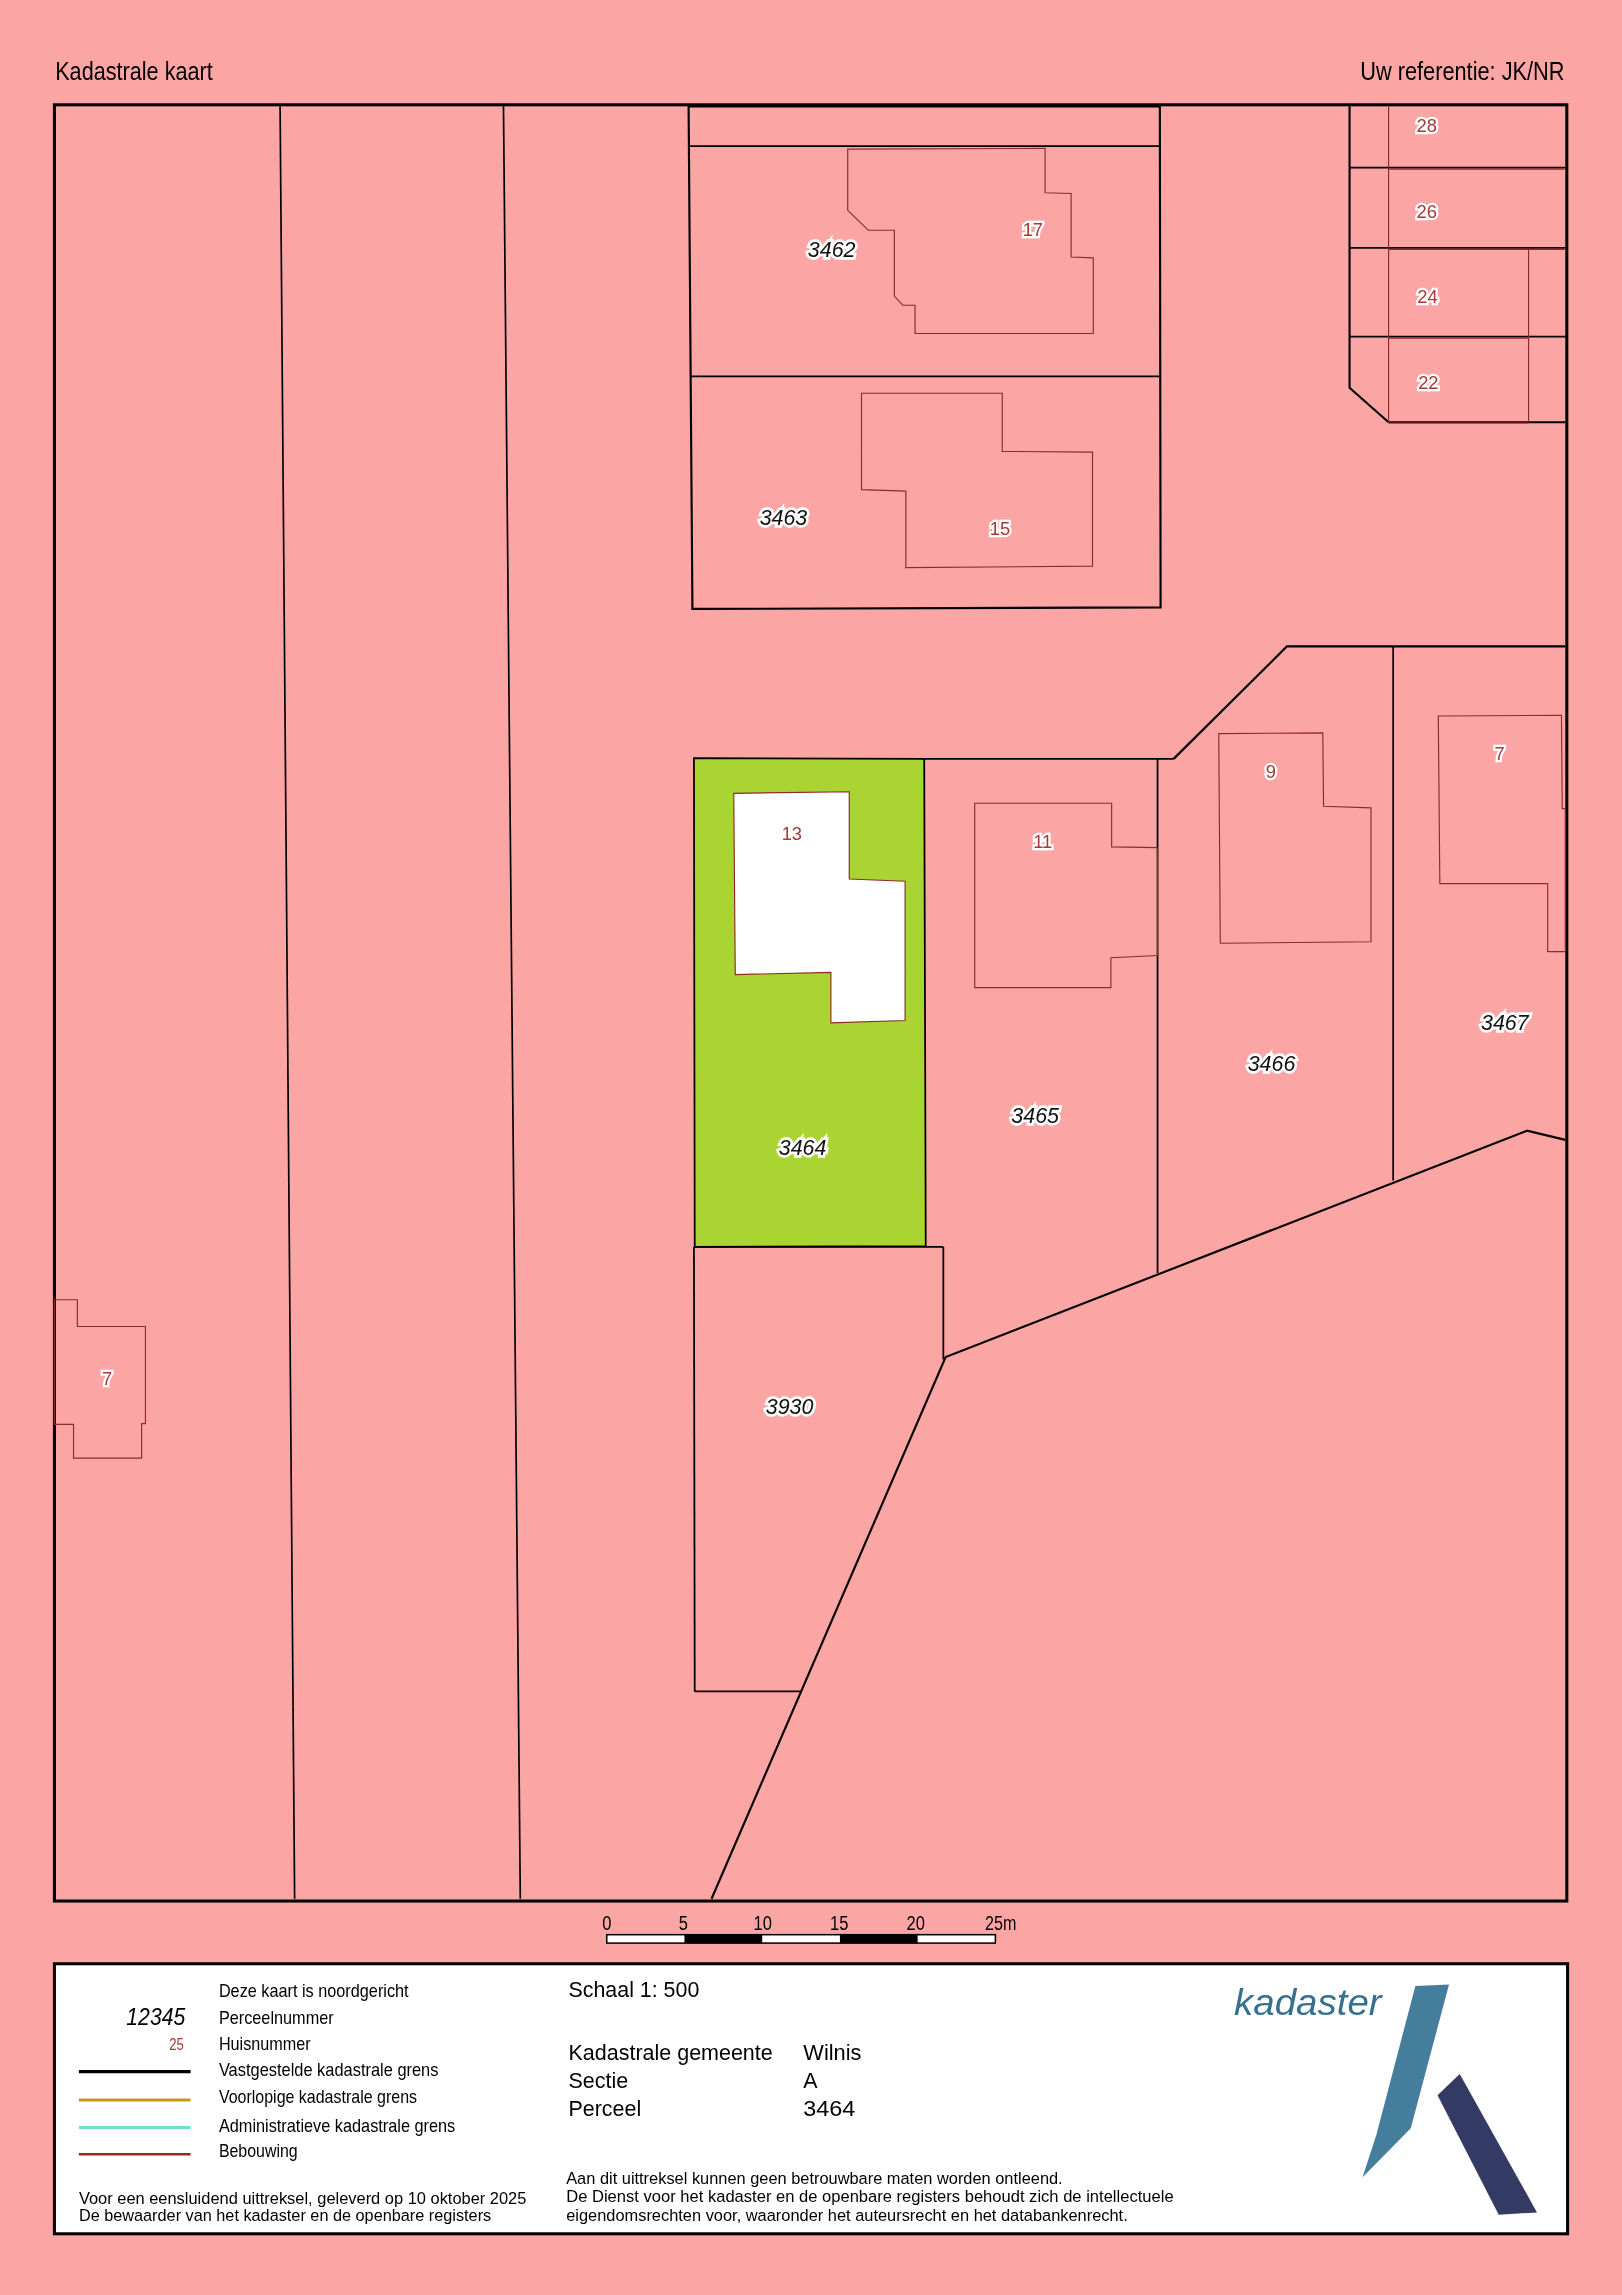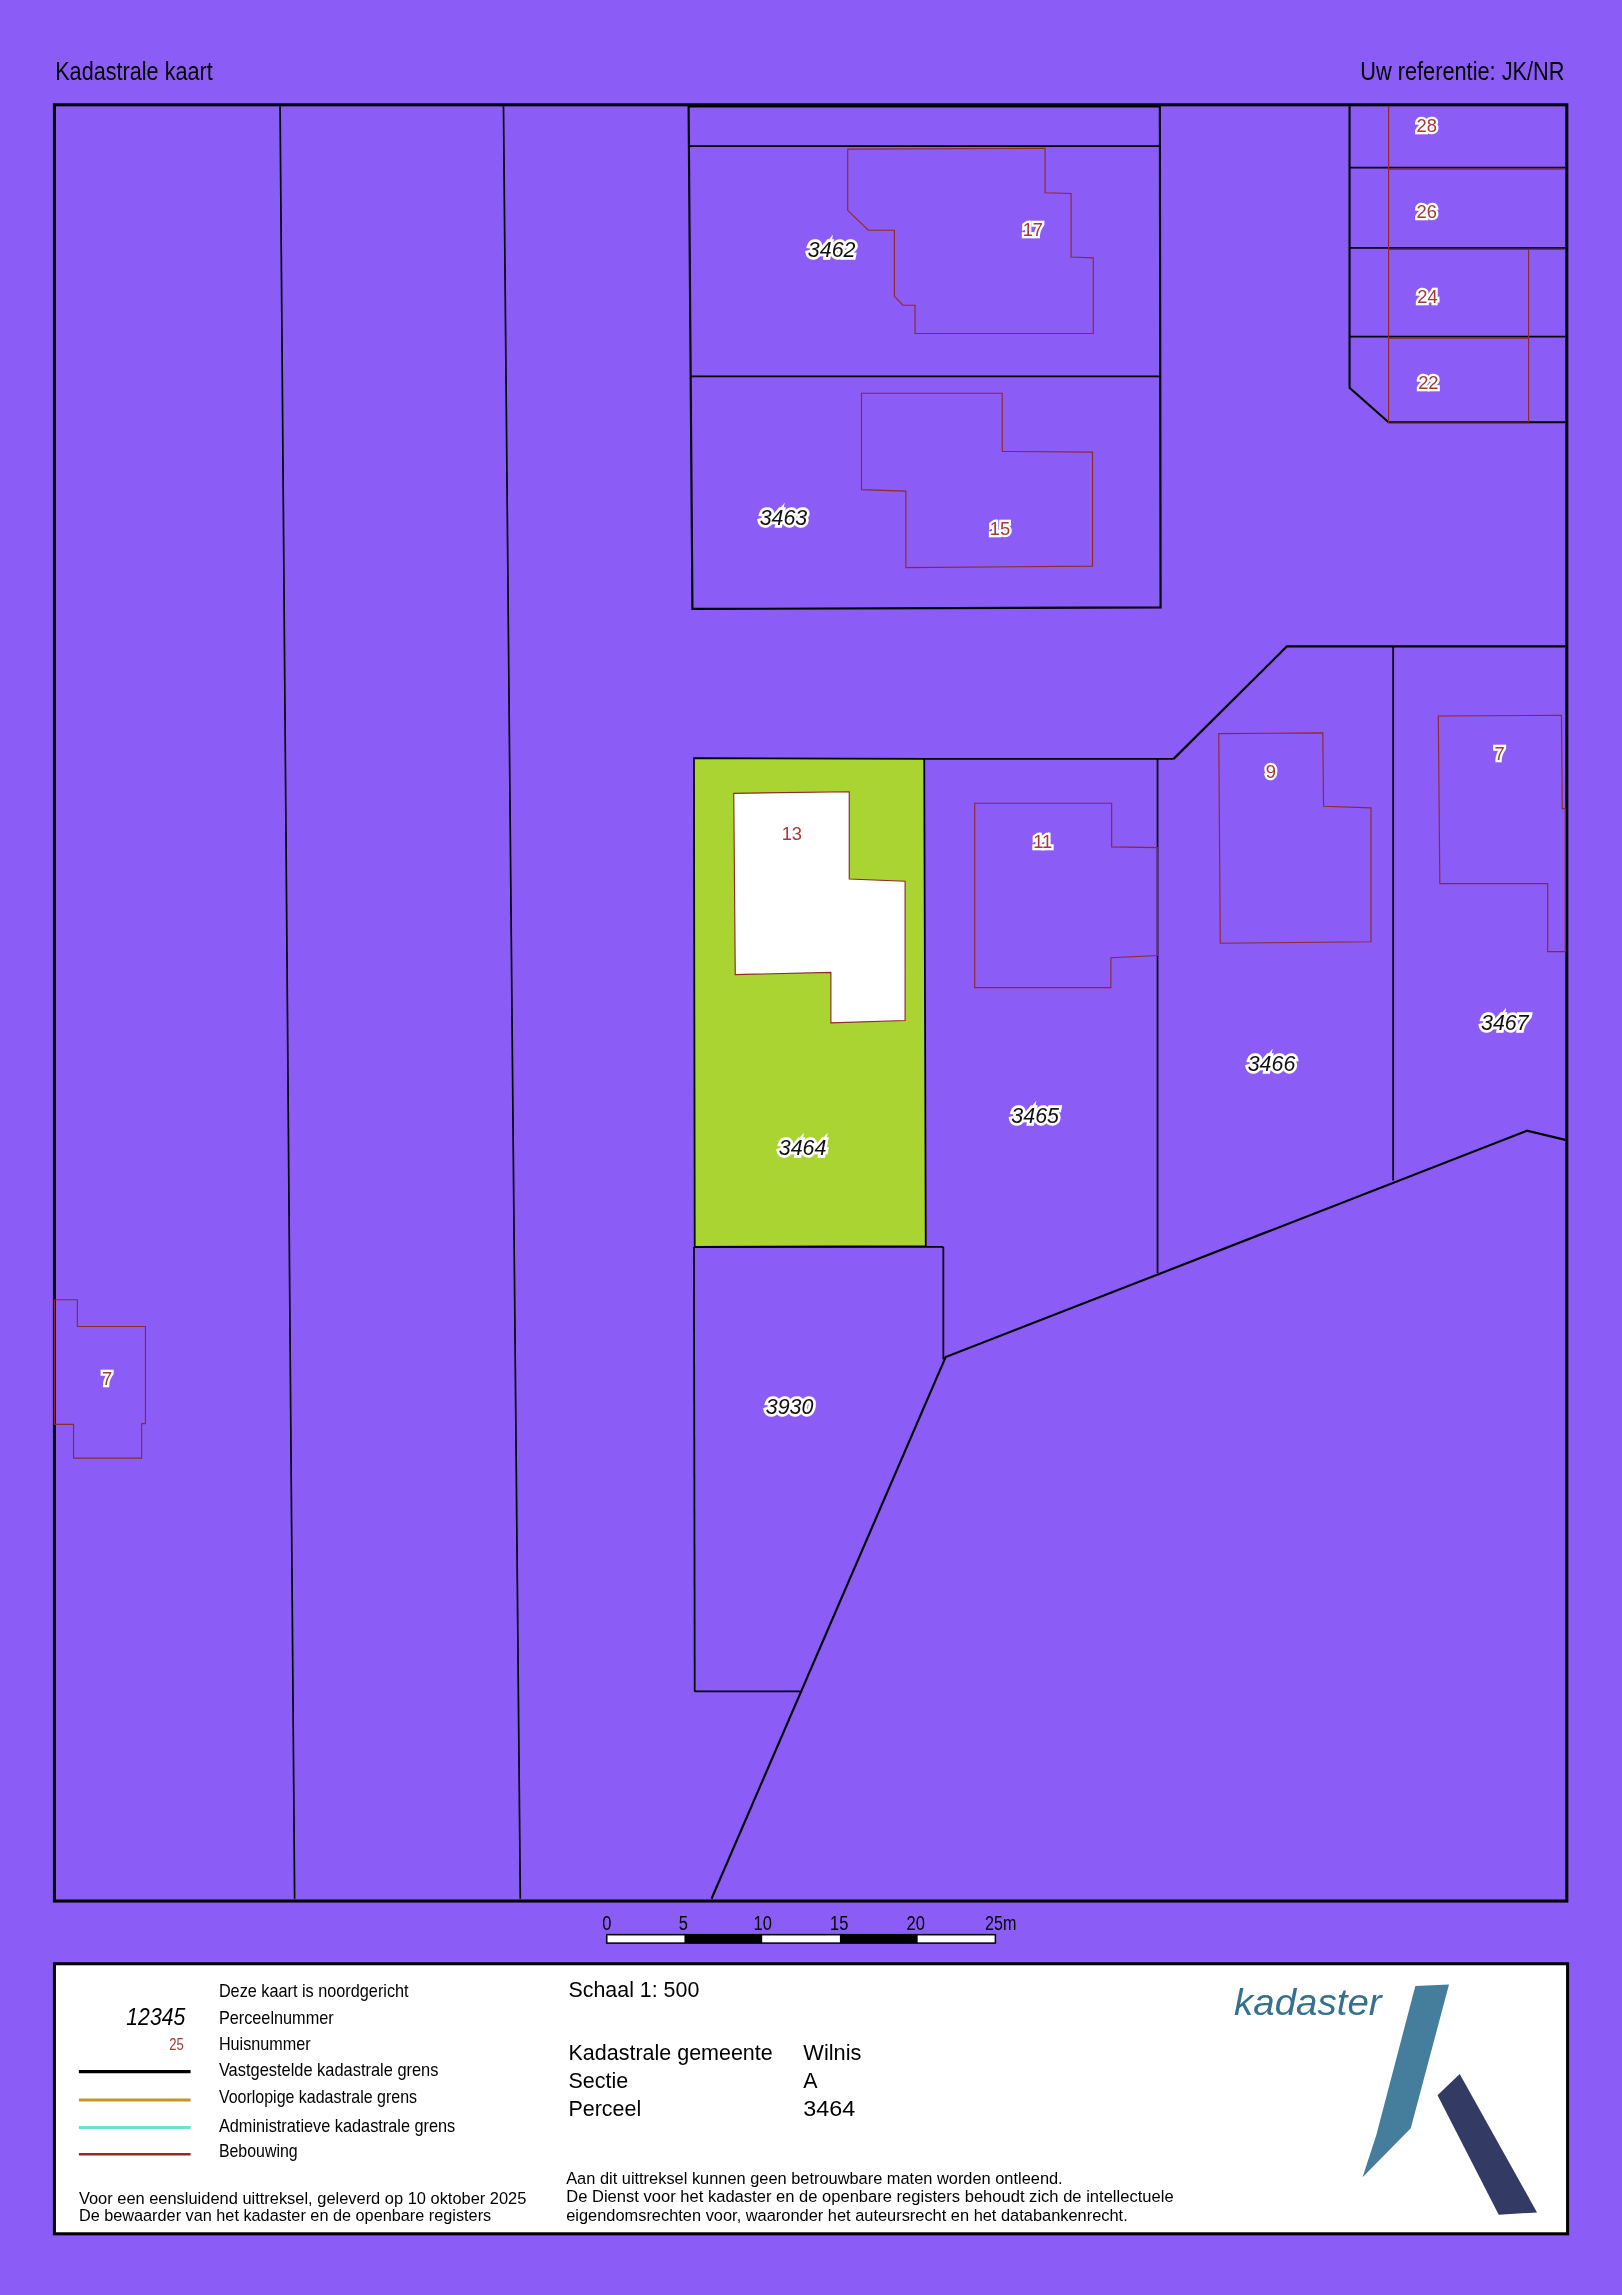--- a/index.html
+++ b/index.html
@@ -1,16 +1,16 @@
 <!DOCTYPE html>
 <html style="font-size:12.2px"><head>
 <meta charset="utf-8">
 <style>
 html,body{margin:0;padding:0;background:#fff;}
-#page{position:relative;width:1622px;height:2295px;background:#8b5cf6;overflow:hidden;font-family:"Liberation Sans",sans-serif;}
+#page{position:relative;width:1622px;height:2295px;background:#fca5a5;overflow:hidden;font-family:"Liberation Sans",sans-serif;}
 svg{position:absolute;left:0;top:0;}
 text{font-family:"Liberation Sans",sans-serif;}
 </style>
 </head>
 <body>
 <div id="page">
 <svg width="1622" height="2295" viewBox="0 0 2120 3000">
 
 <text x="72" y="104" font-size="34" fill="#000" textLength="206" lengthAdjust="spacingAndGlyphs">Kadastrale kaart</text>
 

